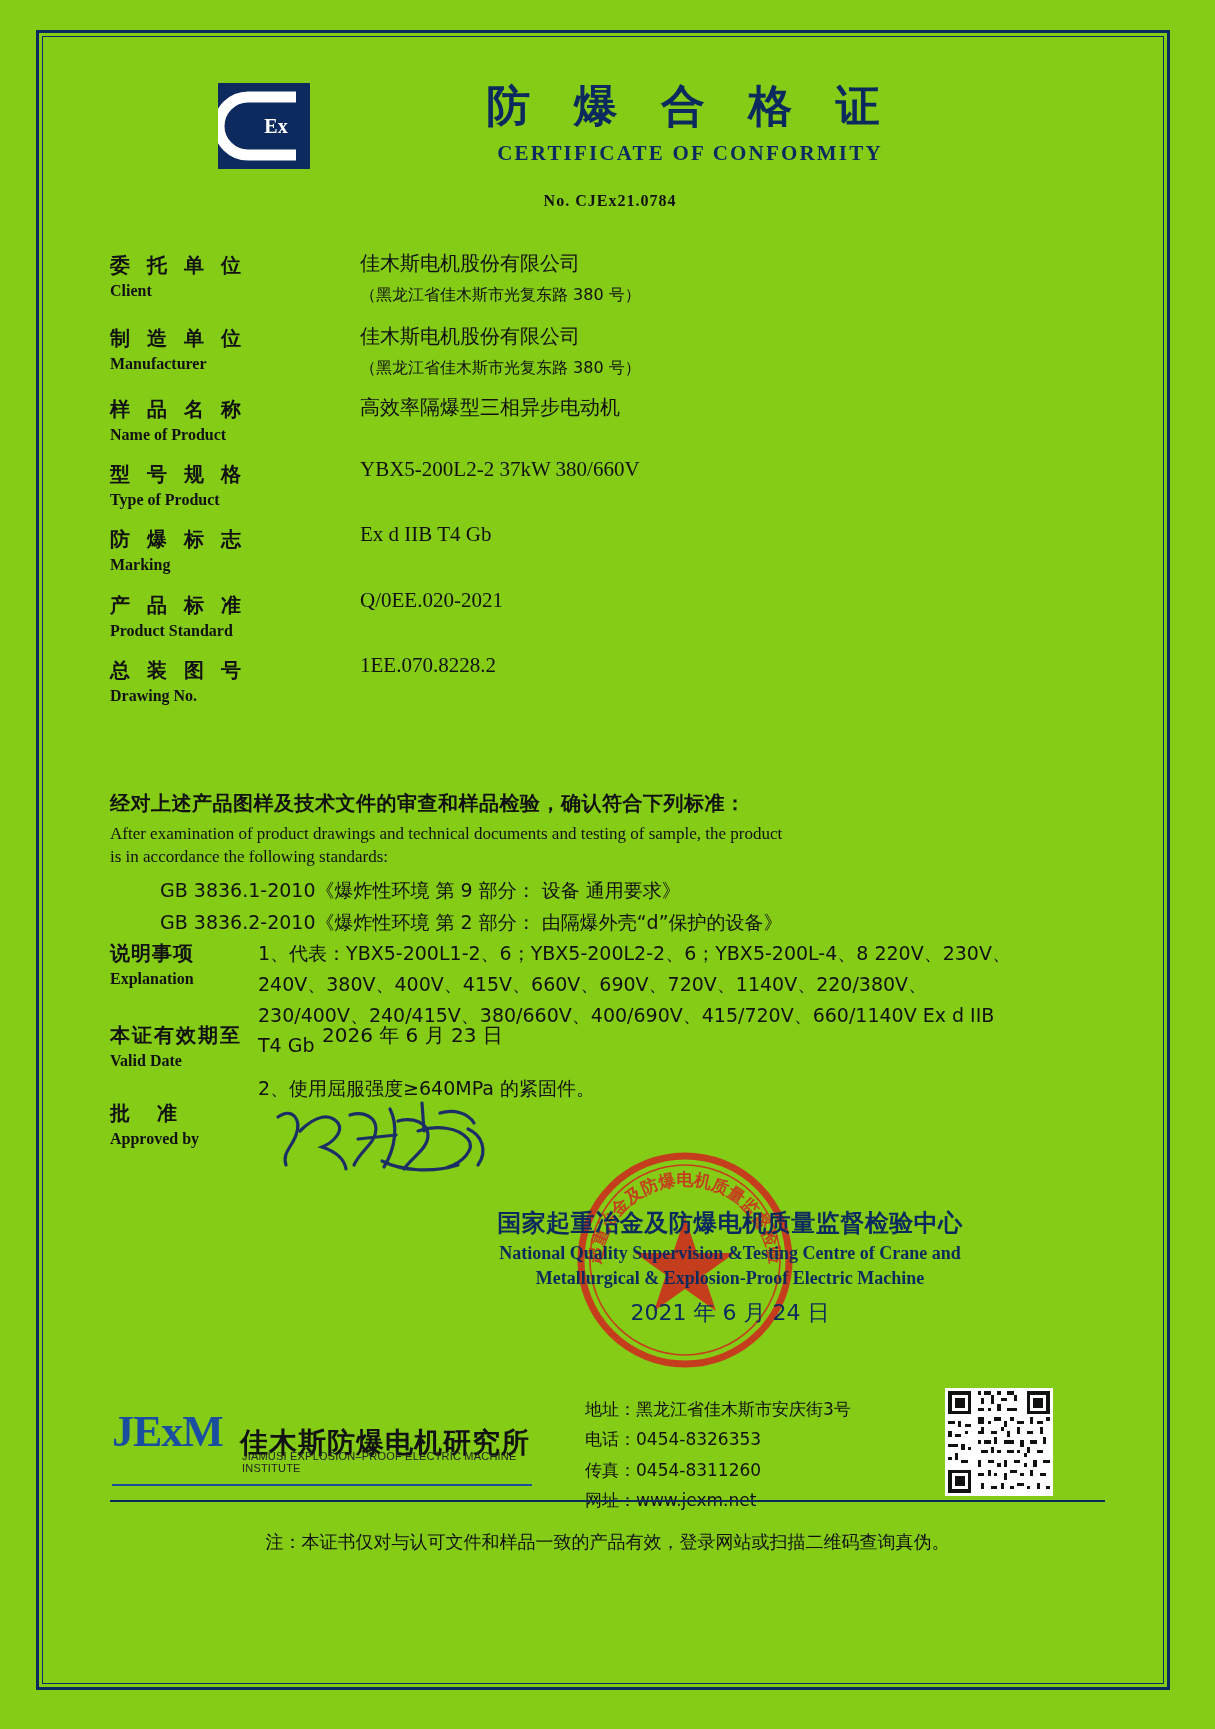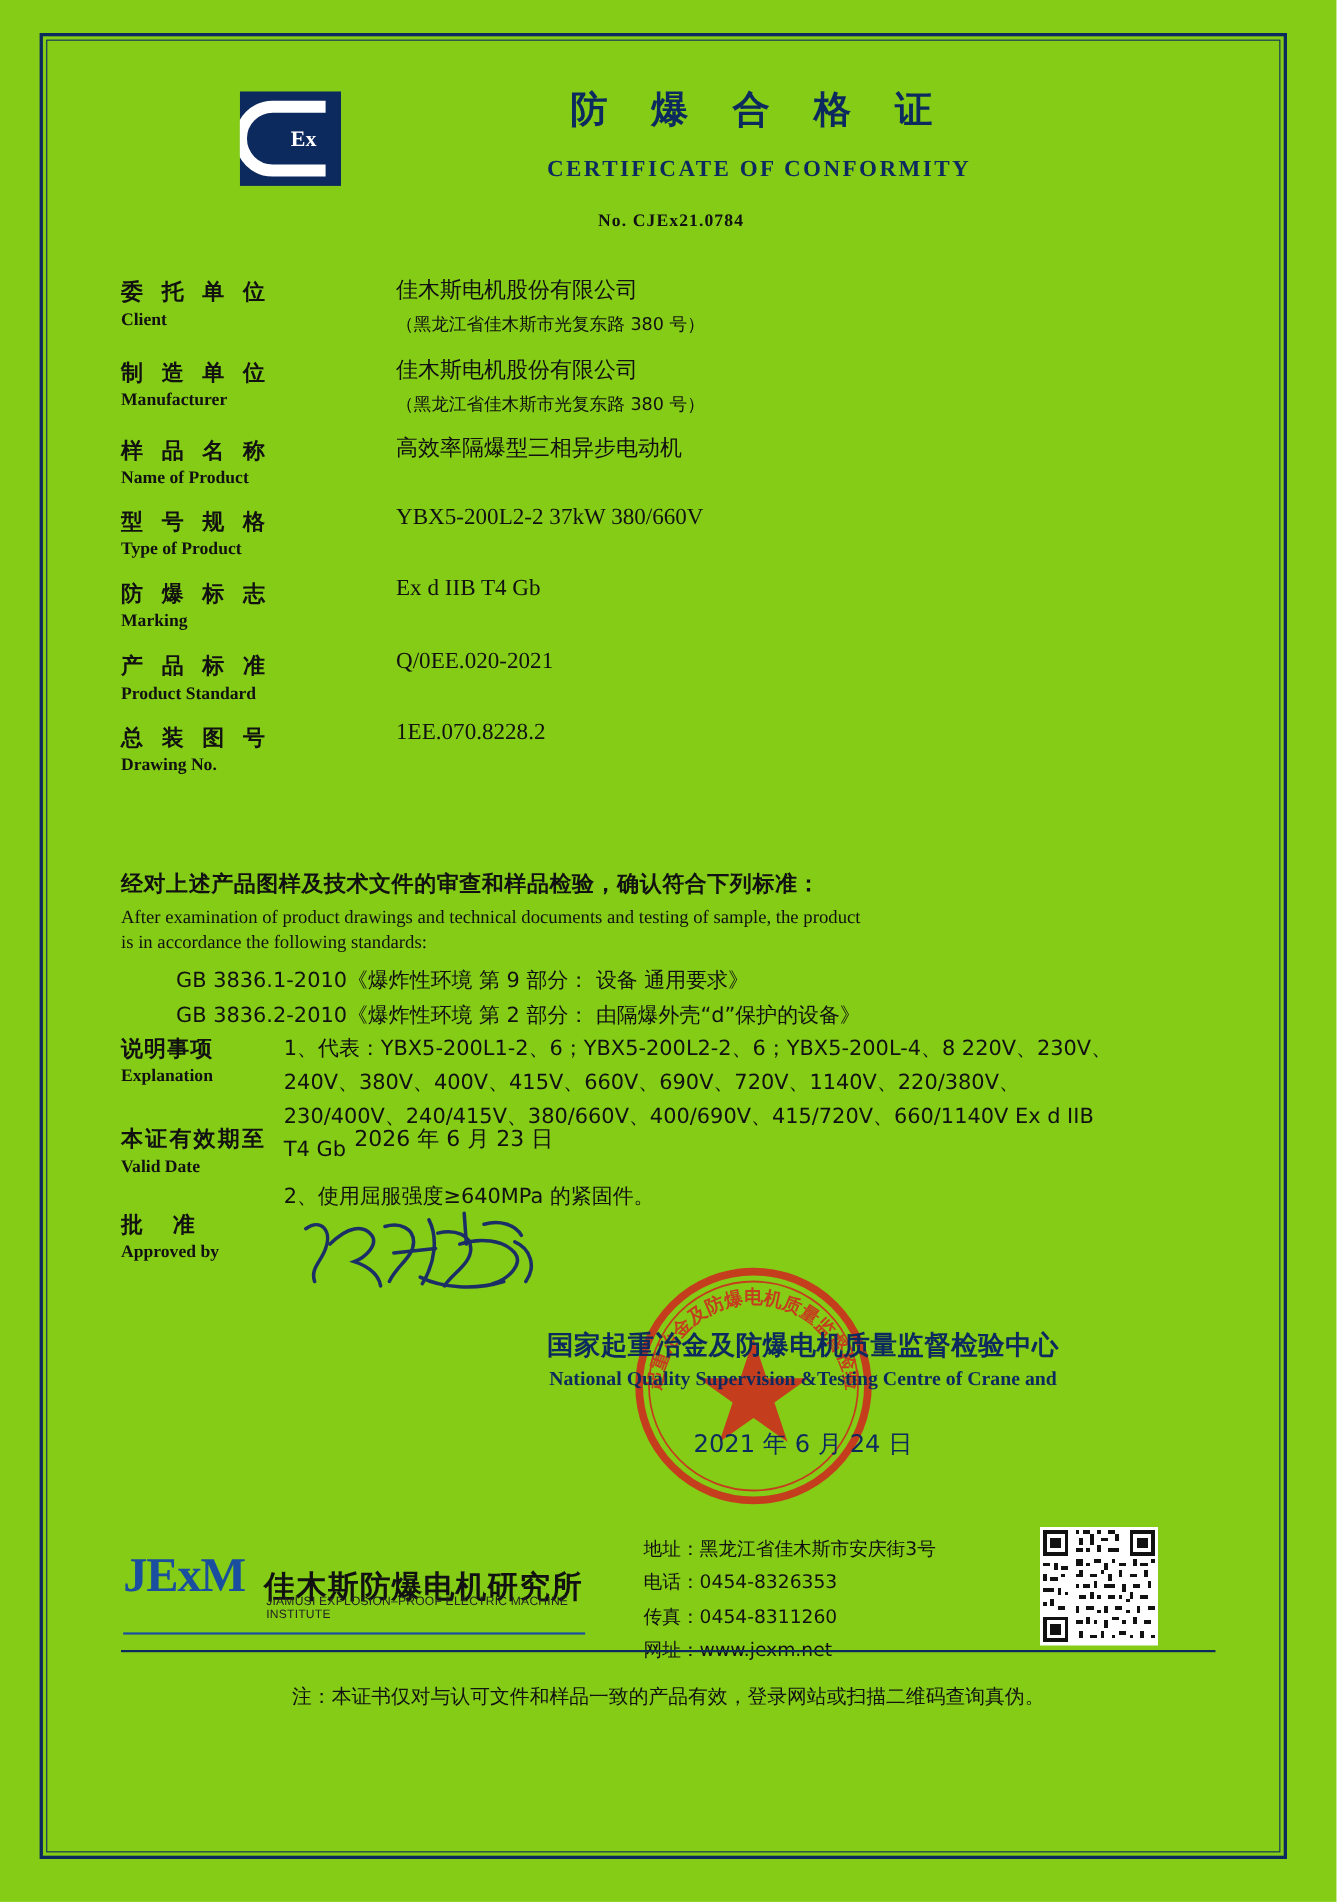--- a/index.html
+++ b/index.html
@@ -49,21 +49,21 @@
   .ex-logo {
     position: absolute;
     left: 8px; top: 8px;
     width: 92px; height: 86px;
   }
   .title-cn {
     position: absolute;
     left: 170px; top: 2px;
     width: 620px;
     text-align: center;
-    font-size: 34px;
+    font-size: 44px;
     font-weight: bold;
     letter-spacing: 14px;
     color: #0d2a5e;
     font-family: "DejaVu Sans", sans-serif;
   }
   .title-en {
     position: absolute;
     left: 170px; top: 66px;
     width: 620px;
     text-align: center;
@@ -400,20 +400,21 @@
       <path d="M115 72 L127 108 L165 108 L134 130 L146 166 L115 144 L84 166 L96 130 L65 108 L103 108 Z" fill="#d32020"></path>
       <path id="sealArc" d="M30 125 A85 85 0 0 1 200 125" fill="none"></path>
       <text font-family="'DejaVu Sans',sans-serif" font-size="17" font-weight="bold" fill="#d32020">
         <textPath href="#sealArc" startOffset="50%" text-anchor="middle">国家起重冶金及防爆电机质量监督检验中心</textPath>
       </text>
     </g>
   </svg>
 
   <div class="org-cn">国家起重冶金及防爆电机质量监督检验中心</div>
   <div class="org-en1">National Quality Supervision &amp;Testing Centre of Crane and</div>
+  <div class="org-en2">Metallurgical &amp; Explosion-Proof Electric Machine</div>
   <div class="seal-date">2021 年 6 月 24 日</div>
 
   <div class="inst-logo">
     <div class="jexm-mark">JExM</div>
     <div class="inst-cn">佳木斯防爆电机研究所</div>
     <div class="inst-en">JIAMUSI EXPLOSION–PROOF ELECTRIC MACHINE INSTITUTE</div>
   </div>
   <div class="inst-underline"></div>
 
   <div class="contact">

